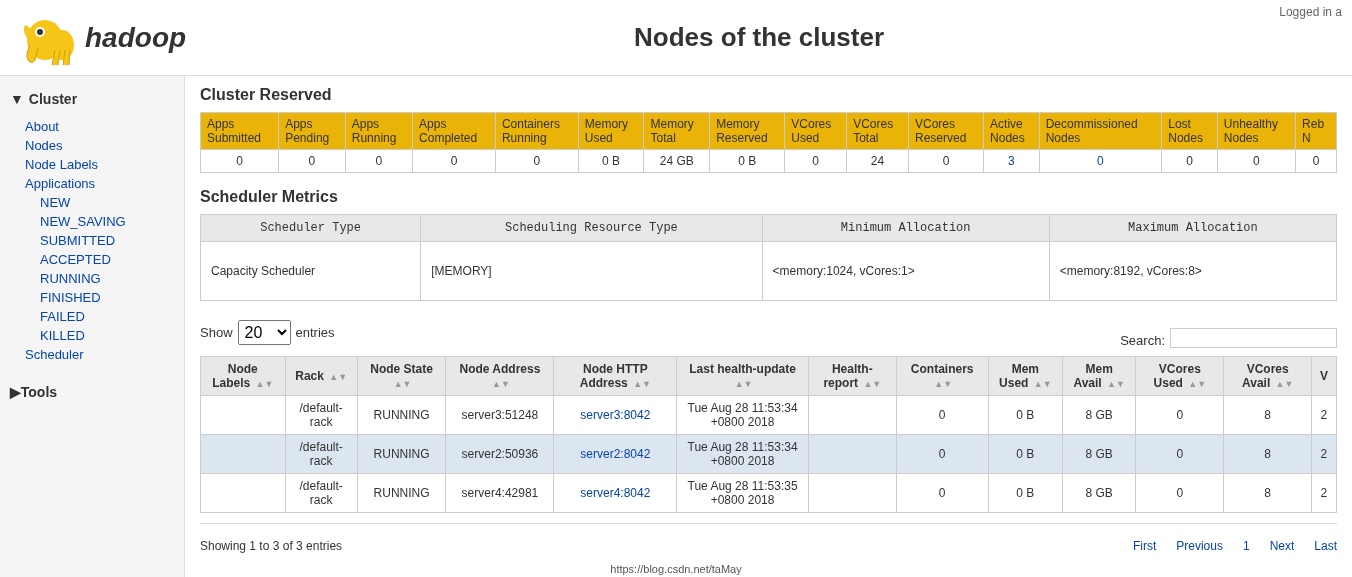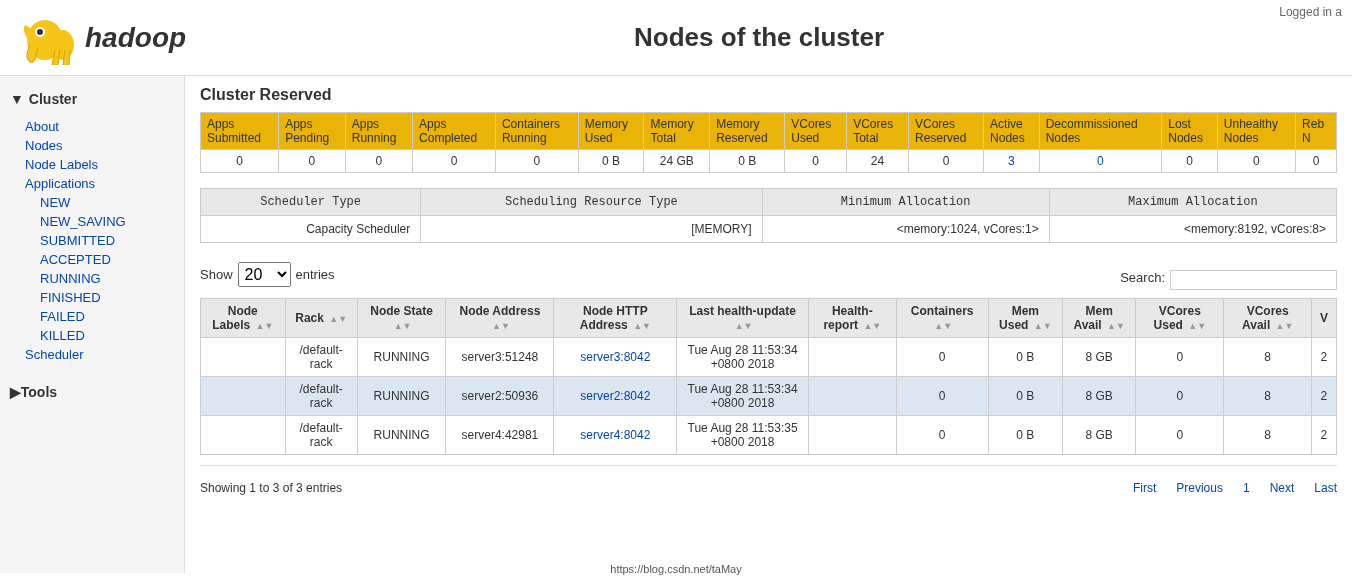--- a/index.html
+++ b/index.html
@@ -33,27 +33,27 @@
     
     
     .metrics-table { border-collapse: collapse; width: 100%; font-size: 12px; margin-bottom: 15px; }
     .metrics-table th { background: #eab308; border: 1px solid #ccc; padding: 4px 6px; text-align: left; font-weight: normal; }
     .metrics-table td { border: 1px solid #ccc; padding: 4px 6px; text-align: center; }
     .metrics-table a { color: #0645ad; text-decoration: none; }
     
     
     .scheduler-table { border-collapse: collapse; width: 100%; font-size: 12px; margin-bottom: 15px; }
     .scheduler-table th { background: #e8e8e8; border: 1px solid #ccc; padding: 6px 10px; text-align: center; font-weight: normal; font-family: Liberation Mono, monospace; }
-    .scheduler-table td { border: 1px solid #ccc; padding: 6px 10px; text-align: right; }
+    .scheduler-table td { border: 1px solid #ccc; padding: 22px 10px; text-align: left; }
     
     
     .show-entries { display: flex; align-items: center; justify-content: space-between; margin-bottom: 8px; }
     .show-entries-left { display: flex; align-items: center; gap: 5px; }
     .show-entries select { padding: 2px; font-size: 16px; }
-    .search-box { display: flex; align-items: flex-start; gap: 5px; margin-top: 12px; }
+    .search-box { display: flex; align-items: flex-end; gap: 5px; margin-top: 12px; }
     .search-box input { border: 1px solid #ccc; padding: 2px 5px; font-size: 12px; }
     
     
     .nodes-table { border-collapse: collapse; width: 100%; font-size: 12px; margin-bottom: 10px; }
     .nodes-table th { background: #e8e8e8; border: 1px solid #ccc; padding: 5px 8px; text-align: center; cursor: pointer; }
     .nodes-table th .sort-arrows { font-size: 9px; color: #999; margin-left: 2px; }
     .nodes-table td { border: 1px solid #ccc; padding: 5px 8px; text-align: center; }
     .nodes-table tr:nth-child(2) td { background: #dce6f0; }
     .nodes-table a { color: #0645ad; text-decoration: none; }
     
@@ -159,20 +159,21 @@
           <td>0</td>
           <td><a href="#">3</a></td>
           <td><a href="#">0</a></td>
           <td>0</td>
           <td>0</td>
           <td>0</td>
         </tr>
       </tbody>
     </table>
 
+    <div class="section-title">Scheduler Metrics</div>
     <table class="scheduler-table">
       <thead>
         <tr>
           <th>Scheduler Type</th>
           <th>Scheduling Resource Type</th>
           <th>Minimum Allocation</th>
           <th>Maximum Allocation</th>
         </tr>
       </thead>
       <tbody>

